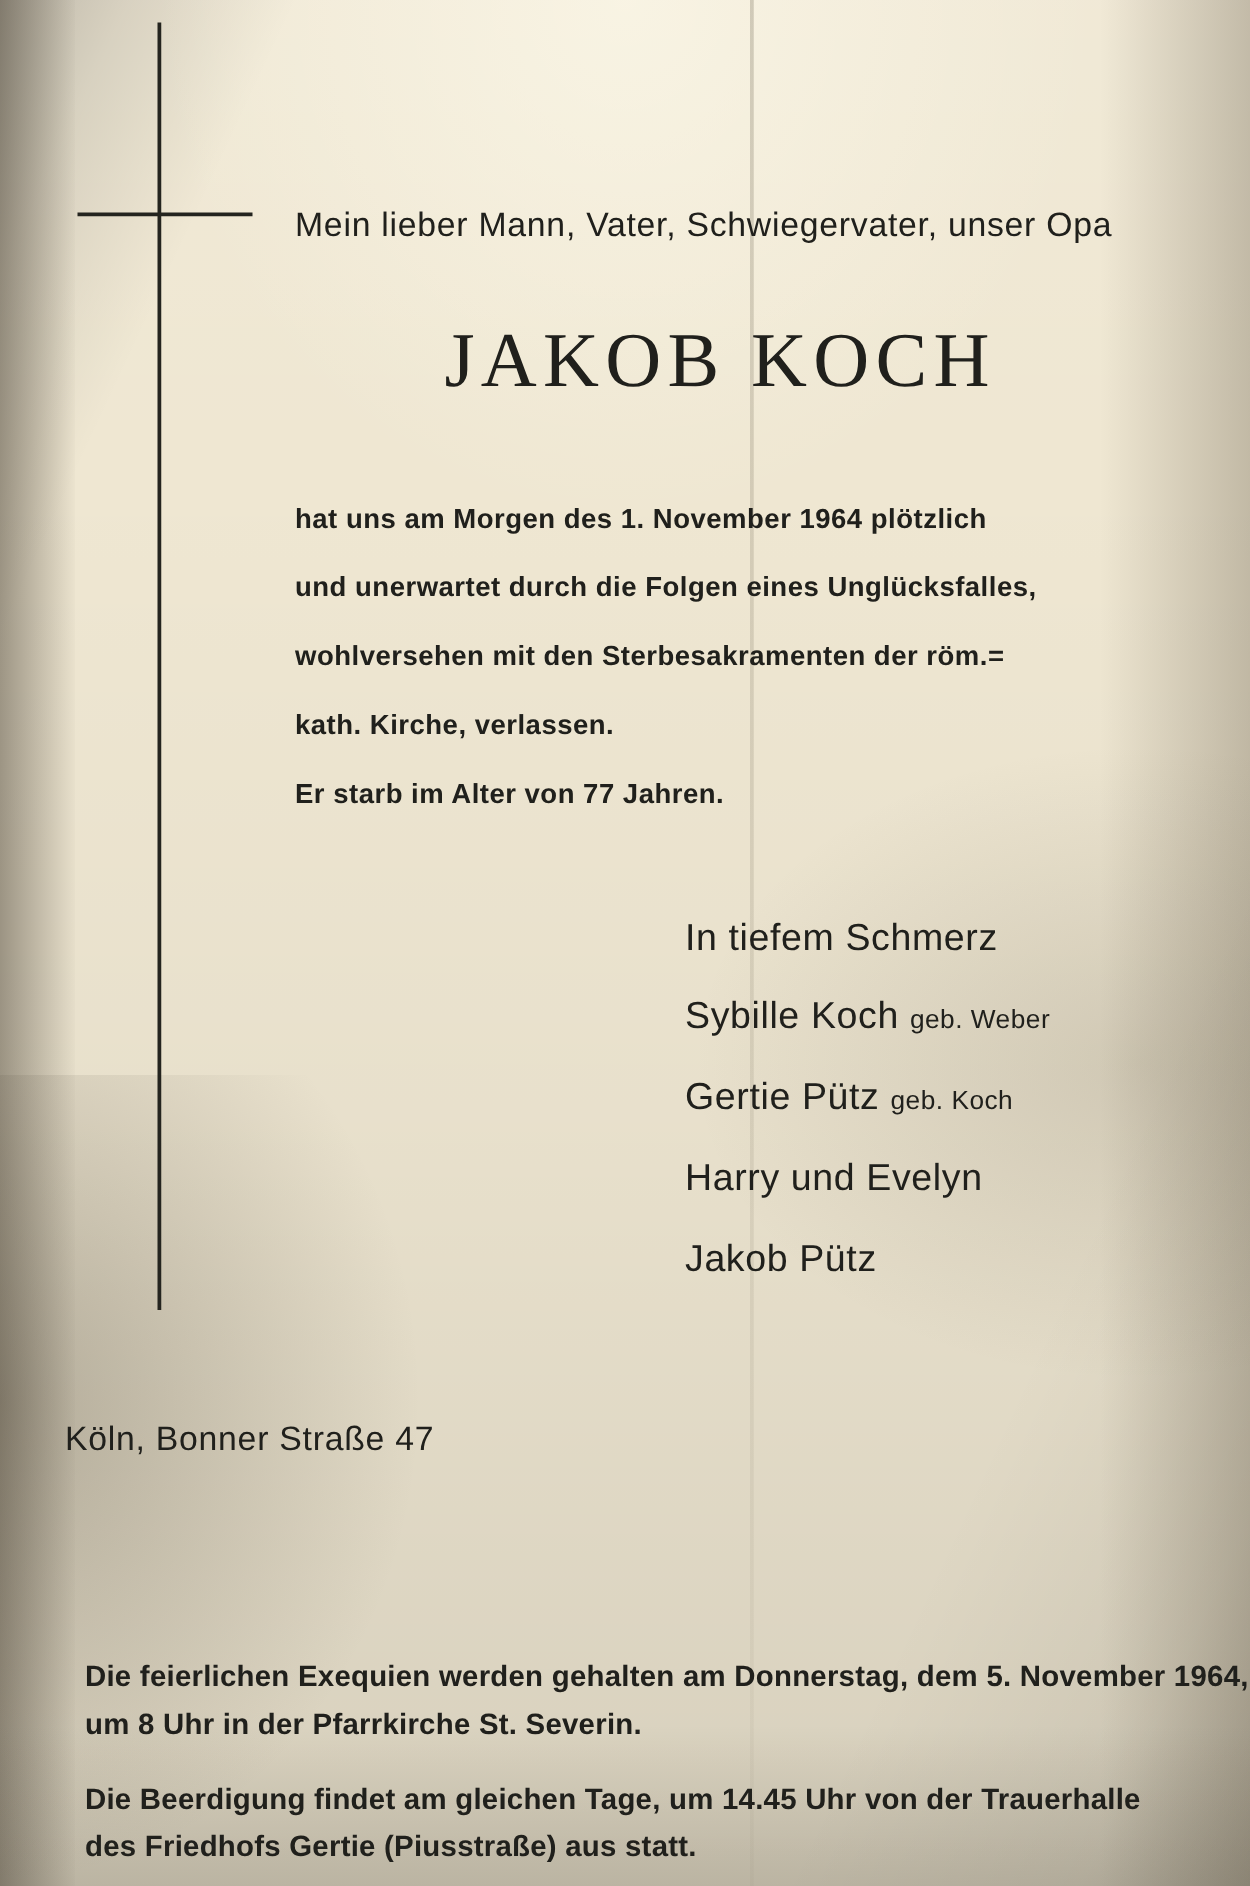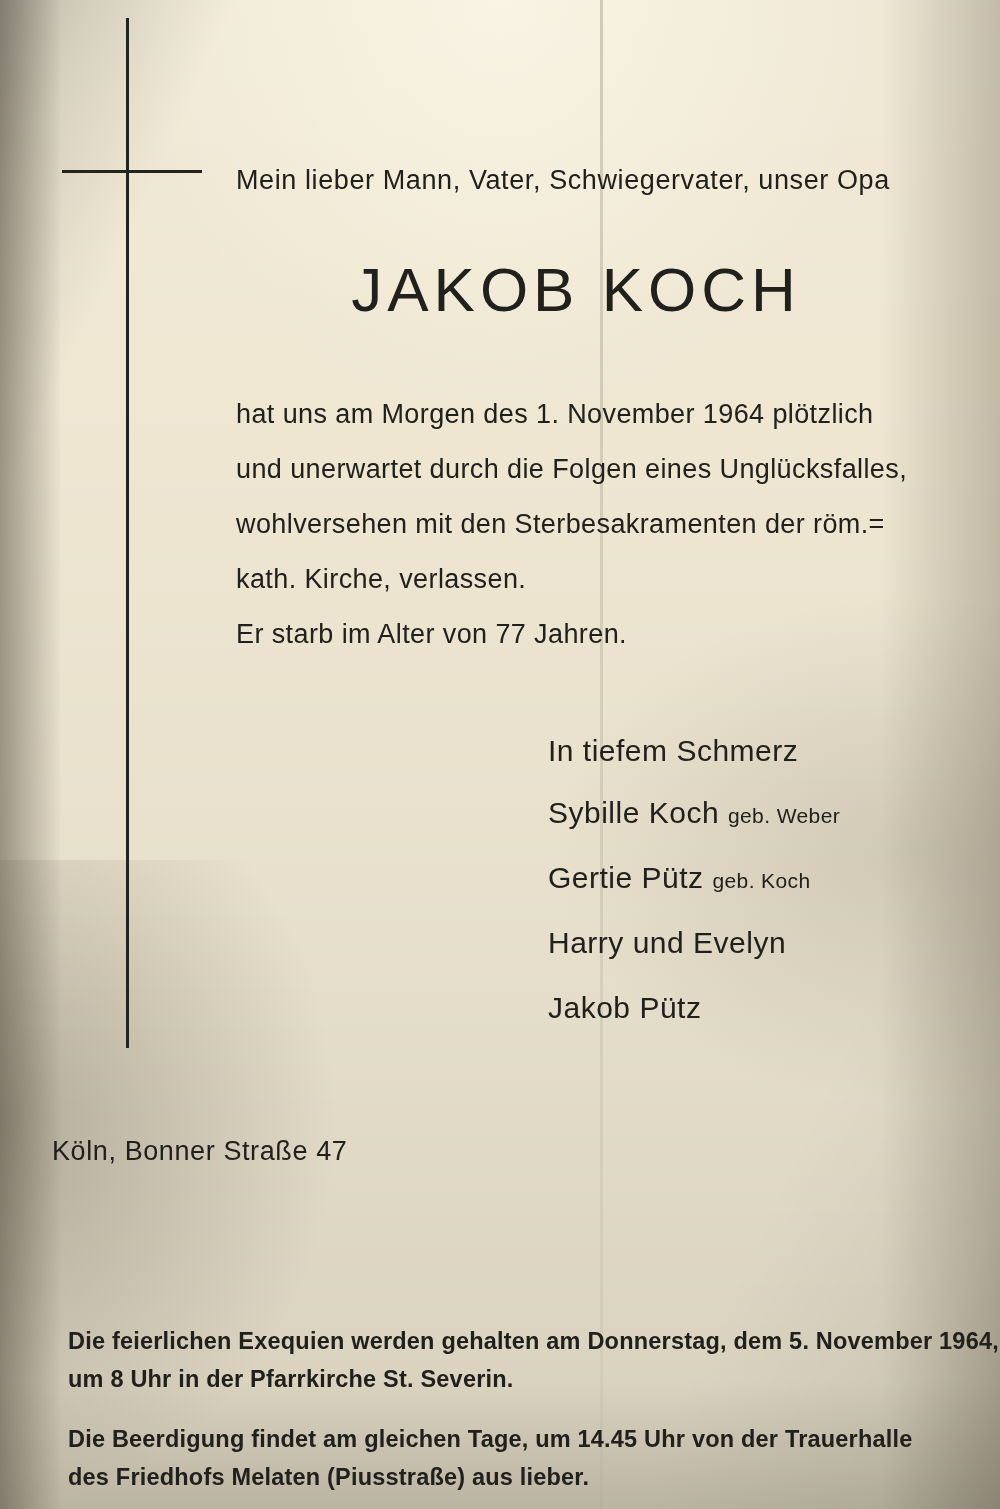--- a/index.html
+++ b/index.html
@@ -98,27 +98,29 @@
     font-weight: 400;
   }
 
   .name {
     text-align: center;
     font-size: 62px;
     letter-spacing: 5px;
     margin-top: 58px;
     margin-right: 60px;
     font-weight: 400;
+    font-family: Liberation Serif, serif;
   }
 
   .body-text {
     margin-top: 62px;
-    font-size: 27px;
+    font-size: 22px;
     line-height: 55px;
     letter-spacing: 0.4px;
+    font-weight: bold;
   }
   .body-text .ln {
     display: block;
     white-space: nowrap;
   }
 
   .mourners {
     margin-top: 58px;
     margin-left: 312px;
     font-size: 30px;
@@ -210,17 +212,17 @@
 
   <div id="place">Köln, Bonner Straße 47</div>
 
   <div id="footer">
     <div class="para">
       <span class="ln">Die feierlichen Exequien werden gehalten am Donnerstag, dem 5. November 1964,</span>
       <span class="ln">um 8 Uhr in der Pfarrkirche St. Severin.</span>
     </div>
     <div class="para">
       <span class="ln">Die Beerdigung findet am gleichen Tage, um 14.45 Uhr von der Trauerhalle</span>
-      <span class="ln">des Friedhofs Melaten (Piusstraße) aus lieber.</span>
+      <span class="ln">des Friedhofs Gertie (Piusstraße) aus statt.</span>
     </div>
   </div>
 
 </div>
 
 </body></html>

